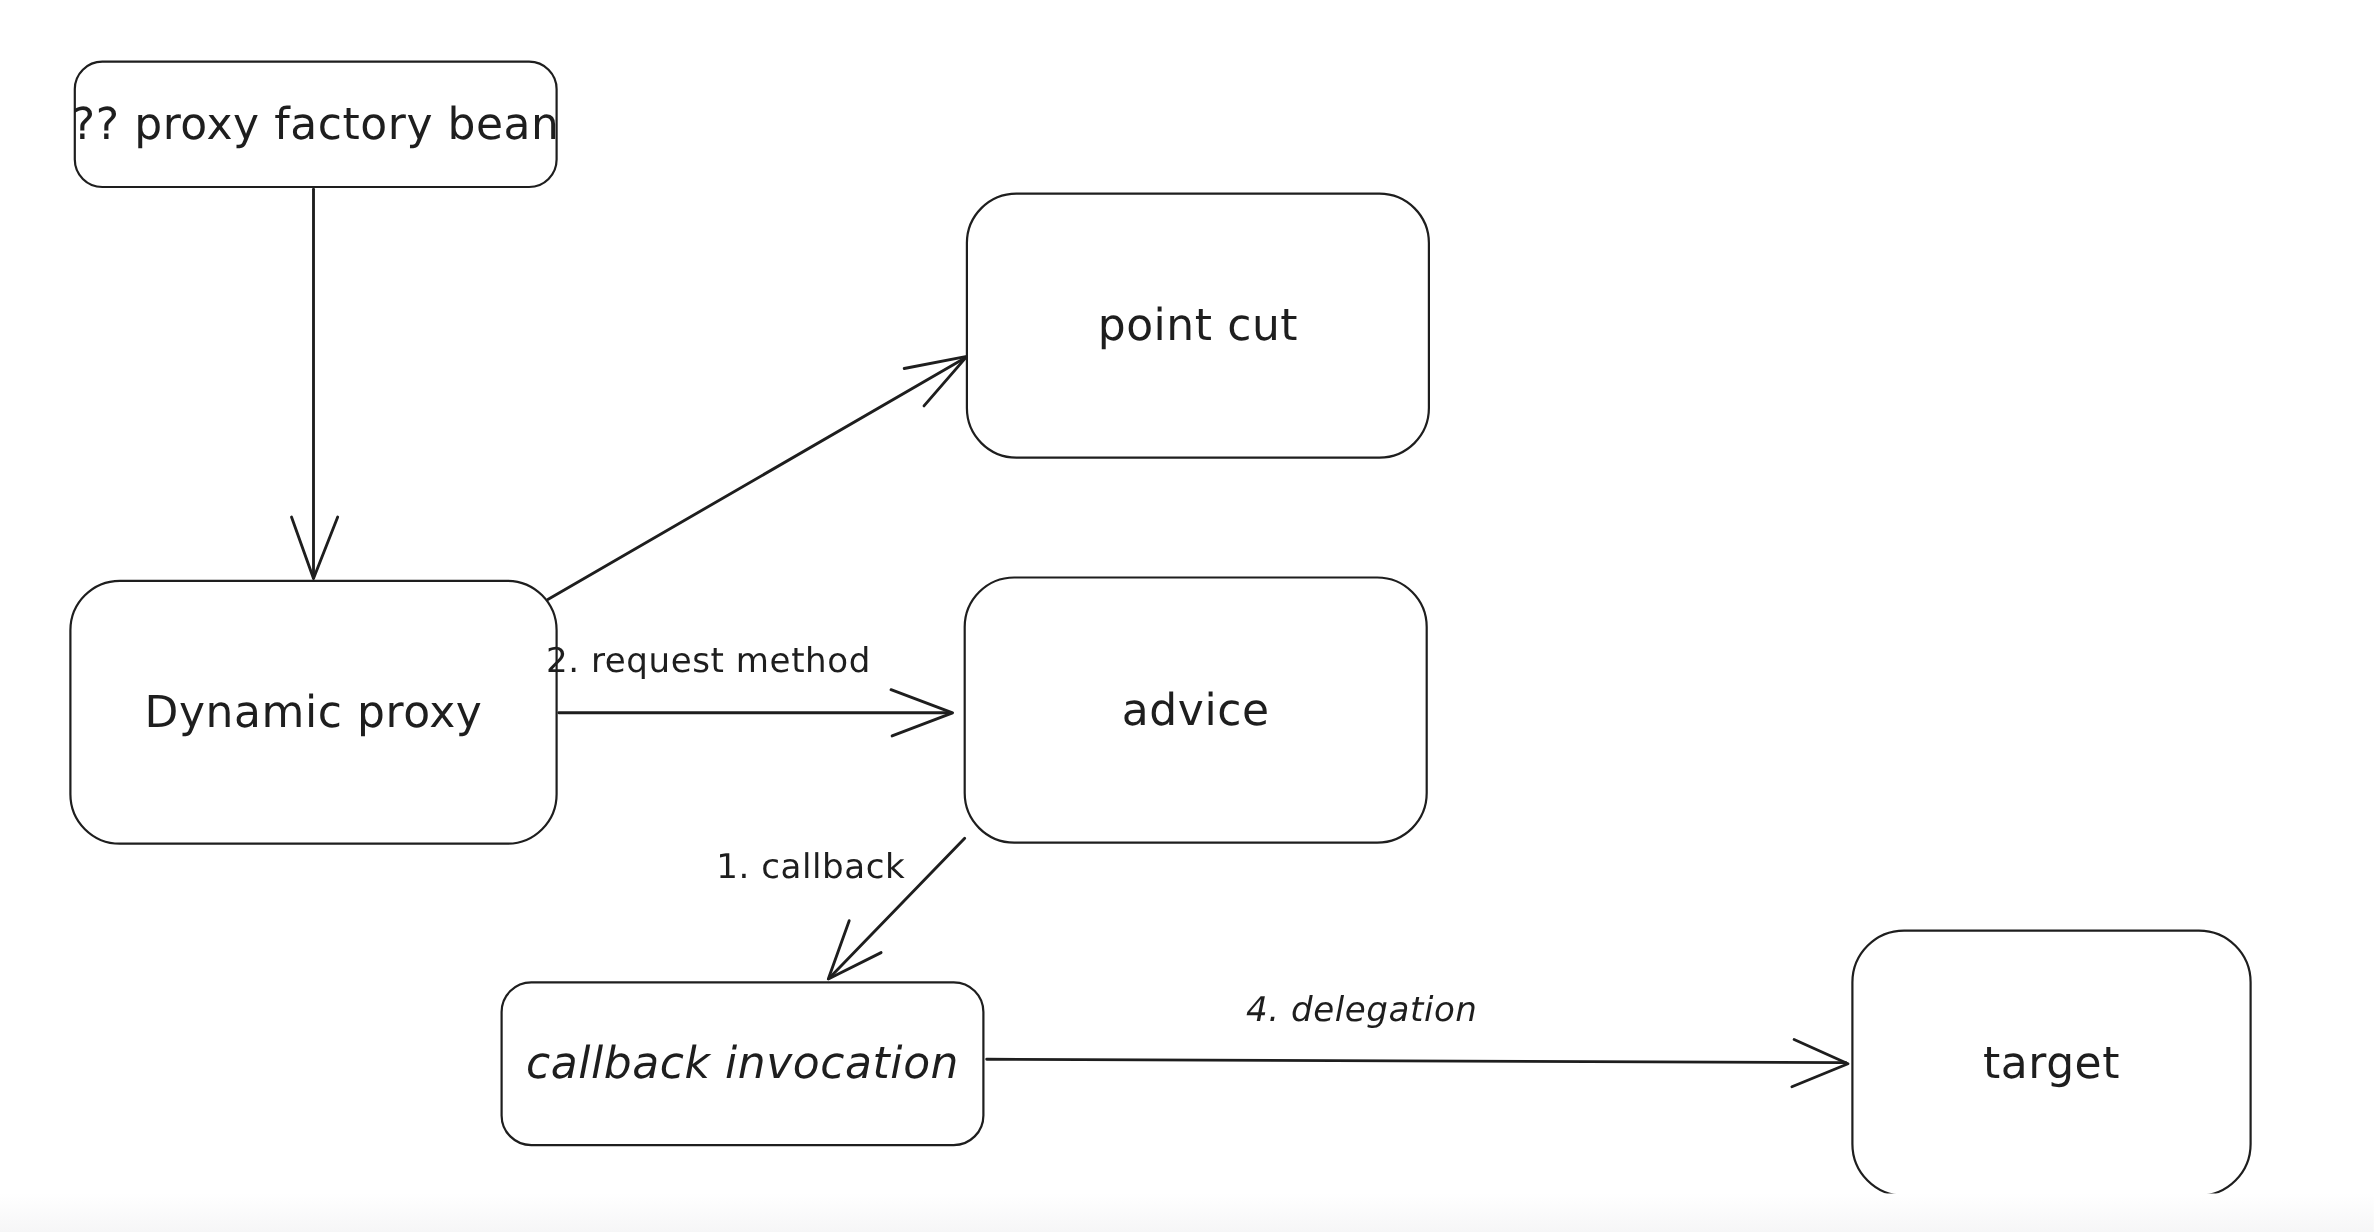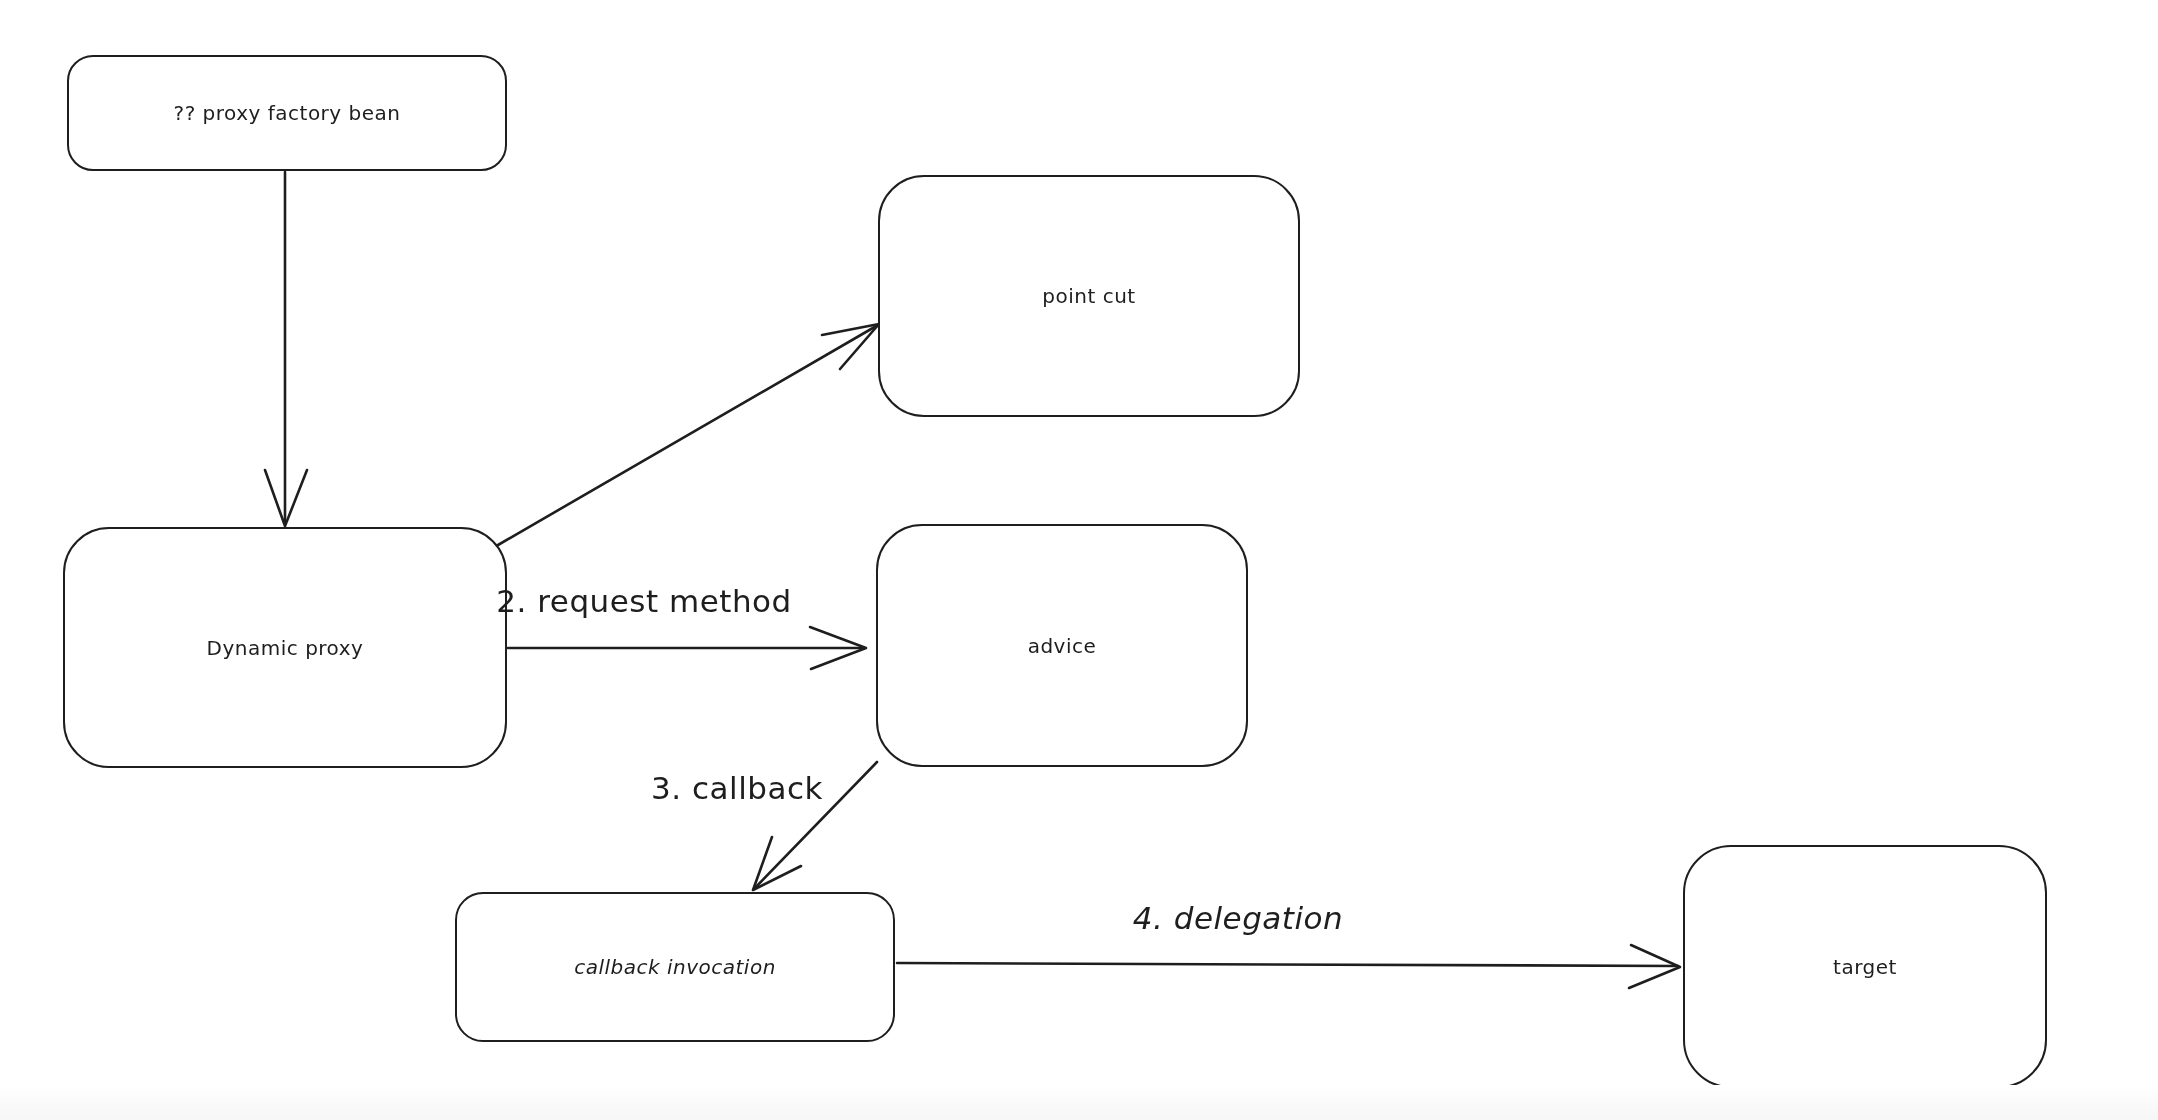--- a/index.html
+++ b/index.html
@@ -36,21 +36,21 @@
   .node{
     position:absolute;
     border:2.6px solid var(--stroke);
     background:var(--bg);
     display:flex;
     align-items:center;
     justify-content:center;
     text-align:center;
   }
   .node .lbl{
-    font-size:20px;
+    font-size:40px;
     letter-spacing:0.5px;
     white-space:nowrap;
   }
   .edge-label{
     position:absolute;
     transform:translate(-50%,-50%);
     font-size:31px;
     letter-spacing:0.5px;
     white-space:nowrap;
   }
@@ -61,21 +61,21 @@
   .page-bottom{
     position:absolute;
     left:0;right:0;bottom:0;
     height:35px;
     background:linear-gradient(to bottom, var(--bg), var(--footer));
   }
   
   .n-proxy-factory{left:67px;top:55px;width:440px;height:116px;border-radius:26px;}
   .n-dynamic-proxy{left:63px;top:527px;width:444px;height:241px;border-radius:46px;}
   .n-point-cut{left:878px;top:175px;width:422px;height:242px;border-radius:46px;}
-  .n-advice{left:876px;top:524px;width:372px;height:243px;border-radius:46px;}
+  .n-advice{left:876px;top:524px;width:422px;height:243px;border-radius:46px;}
   .n-callback-invocation{left:455px;top:892px;width:440px;height:150px;border-radius:28px;font-style:italic;}
   .n-target{left:1683px;top:845px;width:364px;height:243px;border-radius:48px;}
   
   .l-check{left:690px;top:436px;}
   .l-request{left:644px;top:601px;}
   .l-callback{left:737px;top:788px;}
   .l-delegation{left:1238px;top:918px;font-style:italic;}
 </style>
 </head>
 <body>
@@ -128,17 +128,17 @@
 
   <div class="node n-callback-invocation">
     <span class="lbl">callback invocation</span>
   </div>
 
   <div class="node n-target">
     <span class="lbl">target</span>
   </div>
 
   <div class="edge-label l-request">2. request method</div>
-  <div class="edge-label l-callback">3. callback</div>
+  <div class="edge-label l-callback">1. callback</div>
   <div class="edge-label l-delegation">4. delegation</div>
 
   <div class="page-bottom"></div>
 </div>
 
 </body></html>

